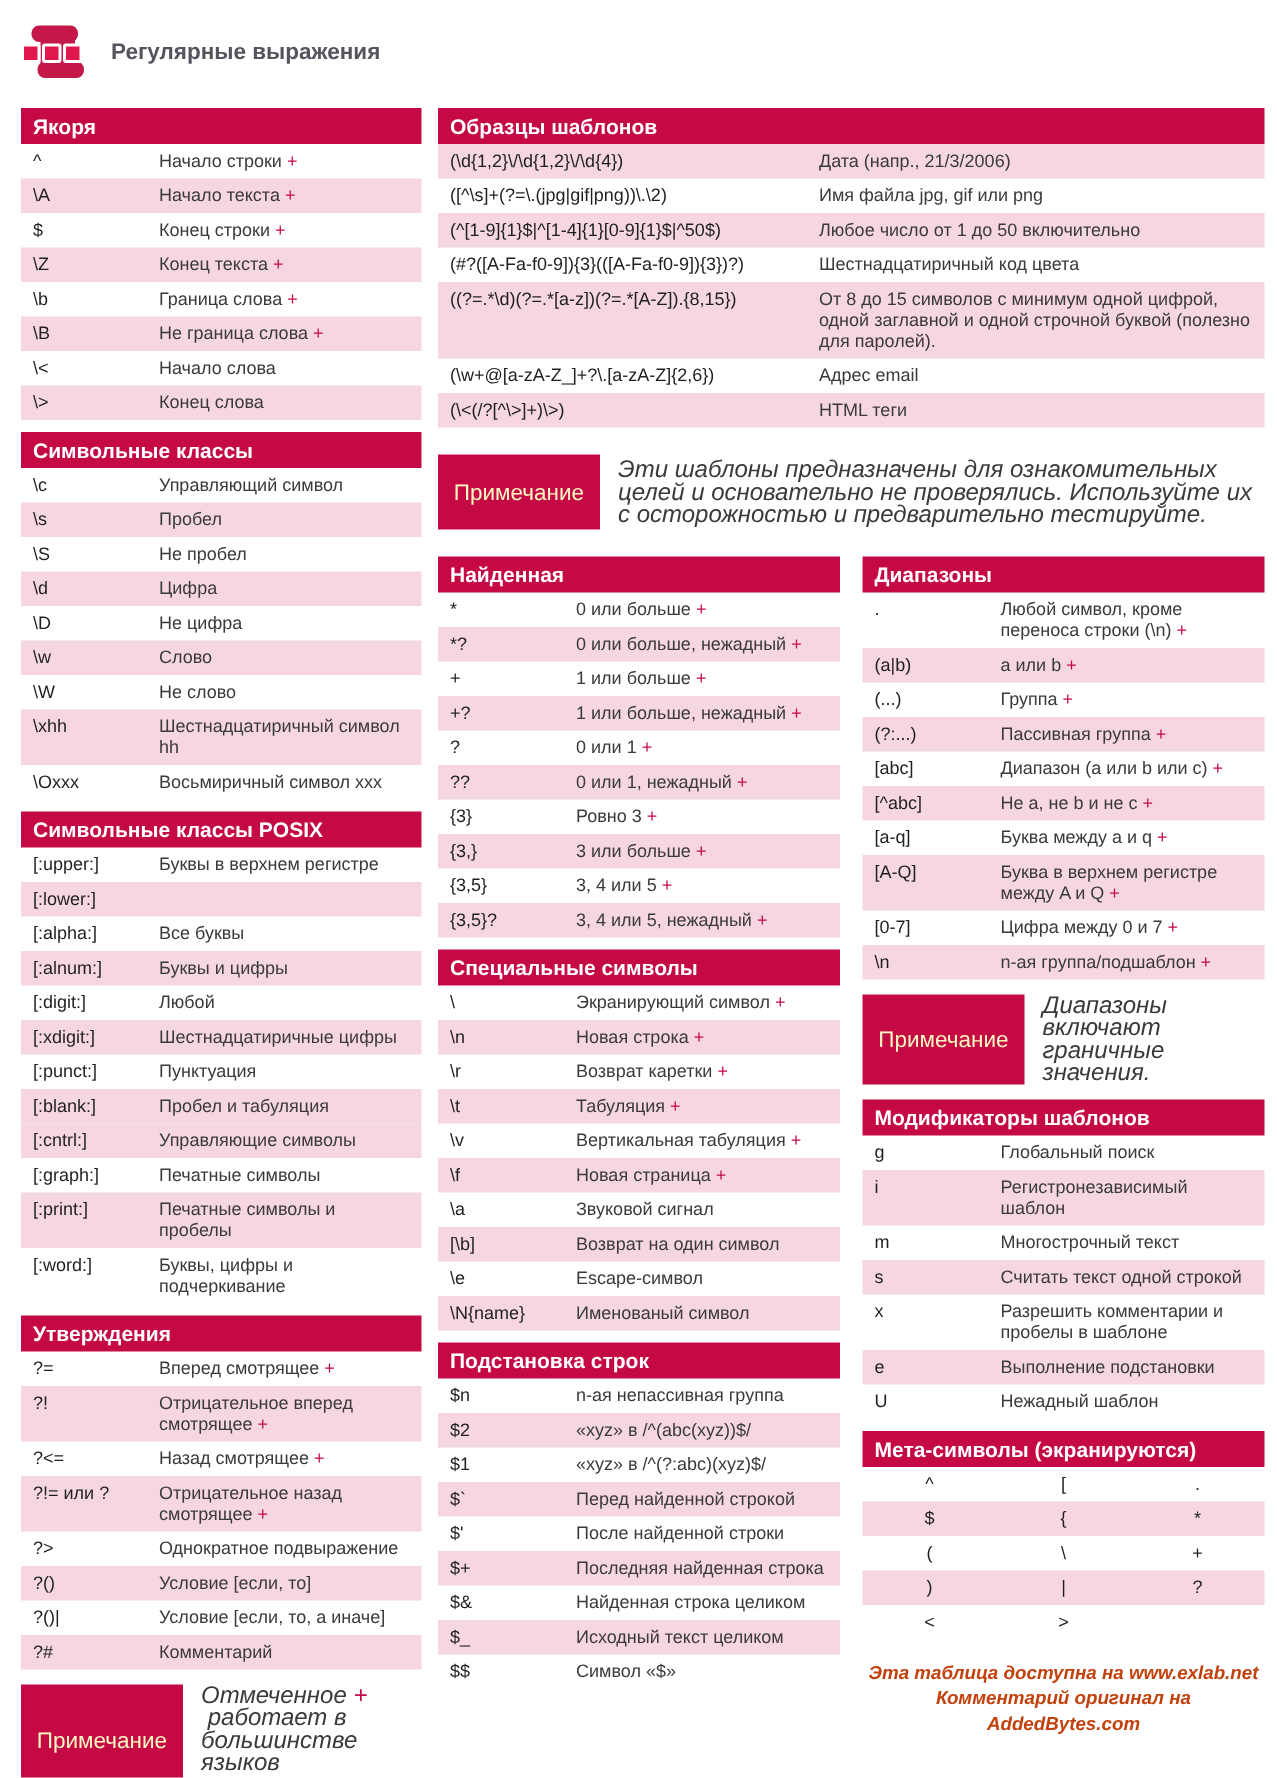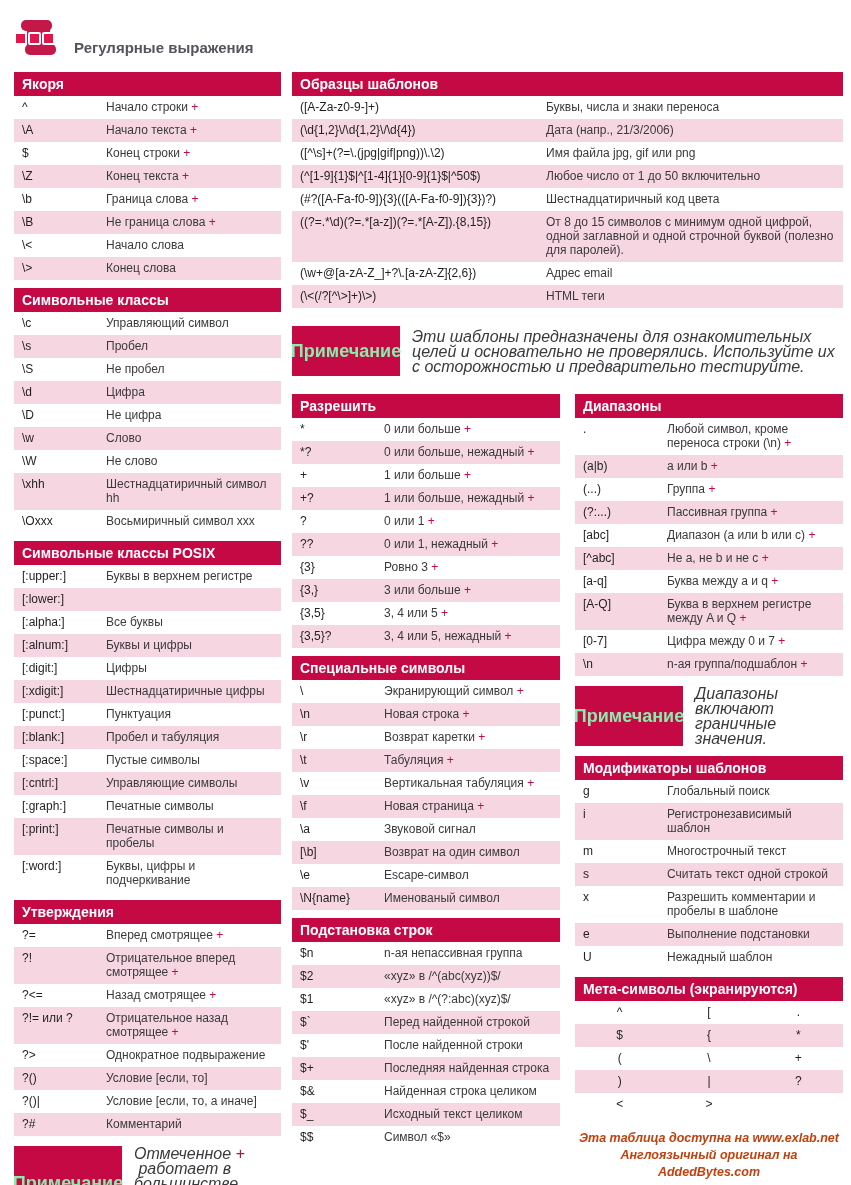--- a/index.html
+++ b/index.html
@@ -1,19 +1,19 @@
 <!DOCTYPE html>
 <html><head>
 <meta charset="utf-8">
 <style>
   html,body{margin:0;padding:0;background:#fff;}
   body{width:851px;height:1185px;overflow:hidden;font-family:"Liberation Sans",sans-serif;}
   .page{padding:12px 8px 0 14px;}
   
-  .hdr{display:flex;align-items:flex-end;gap:13px;height:44px;margin-bottom:16px;}
+  .hdr{display:flex;align-items:center;gap:13px;height:44px;margin-bottom:16px;}
   .logo{width:47px;height:37px;position:relative;flex-shrink:0;}
   .logo-top{position:absolute;left:7px;top:1px;width:31px;height:11px;background:#C41848;border-radius:5px;}
   .logo-bot{position:absolute;left:11px;bottom:1px;width:31px;height:11px;background:#C41848;border-radius:5px;}
   .logo-mid{position:absolute;left:13px;top:8px;width:23px;height:21px;background:#C41848;}
   .sq{position:absolute;top:13px;width:9px;height:9px;background:#E0164D;border:2px solid #fff;border-radius:2px;}
   .sq1{left:0;} .sq2{left:14px;} .sq3{left:28px;}
   .title{font-size:15px;font-weight:bold;color:#54545E;}
   
   .main{display:flex;gap:11px;}
   .col1{width:267px;flex-shrink:0;}
@@ -30,21 +30,21 @@
   .sym{width:70px;flex-shrink:0;color:#1F1F23;}
   .desc{flex:1;color:#3A3A3E;}
   .patterns .sym{width:232px;}
   .plus{color:#C40945;}
   
   .mrow{display:flex;}
   .mcell{flex:1;text-align:center;padding:4px 0 5px;font-size:12px;line-height:14px;color:#1F1F23;}
   
   .note{display:flex;gap:12px;margin:10px 0 10px;}
   .note-mid{margin:18px 0 18px;}
-  .note-label{background:#C40945;color:#86efac;font-weight:bold;font-size:18px;display:flex;align-items:center;justify-content:center;width:108px;min-height:50px;flex-shrink:0;}
+  .note-label{background:#C40945;color:#fef9c3;font-weight:normal;font-size:15px;display:flex;align-items:center;justify-content:center;width:108px;min-height:50px;flex-shrink:0;}
   .note-text{font-style:italic;font-size:16px;color:#3A3A3E;line-height:15px;display:flex;align-items:center;flex-wrap:wrap;align-content:center;}
   .note-text span{white-space:pre-wrap;}
   
   .footer{margin-top:14px;text-align:center;font-weight:bold;font-style:italic;font-size:12.5px;color:#c2410c;line-height:17px;}
 </style>
 </head>
 <body>
 
 <div class="page">
 
@@ -149,37 +149,33 @@
           <div class="row">
             <div class="cell sym">[:alpha:]</div>
             <div class="cell desc">Все буквы</div>
           </div>
           <div class="row alt">
             <div class="cell sym">[:alnum:]</div>
             <div class="cell desc">Буквы и цифры</div>
           </div>
           <div class="row">
             <div class="cell sym">[:digit:]</div>
-            <div class="cell desc">Цифры</div>
+            <div class="cell desc">Любой</div>
           </div>
           <div class="row alt">
             <div class="cell sym">[:xdigit:]</div>
             <div class="cell desc">Шестнадцатиричные цифры</div>
           </div>
           <div class="row">
             <div class="cell sym">[:punct:]</div>
             <div class="cell desc">Пунктуация</div>
           </div>
           <div class="row alt">
             <div class="cell sym">[:blank:]</div>
             <div class="cell desc">Пробел и табуляция</div>
-          </div>
-          <div class="row">
-            <div class="cell sym">[:space:]</div>
-            <div class="cell desc">Пустые символы</div>
           </div>
           <div class="row alt">
             <div class="cell sym">[:cntrl:]</div>
             <div class="cell desc">Управляющие символы</div>
           </div>
           <div class="row">
             <div class="cell sym">[:graph:]</div>
             <div class="cell desc">Печатные символы</div>
           </div>
           <div class="row alt">
@@ -232,24 +228,20 @@
             <span>Отмеченное </span>
             <span class="plus">+</span>
             <span> работает в большинстве языков программирования.</span>
           </div>
         </div>
     </div>
 
     <div class="col23">
       <section class="tbl patterns">
           <div class="thead">Образцы шаблонов</div>
-          <div class="row">
-            <div class="cell sym">([A-Za-z0-9-]+)</div>
-            <div class="cell desc">Буквы, числа и знаки переноса</div>
-          </div>
           <div class="row alt">
             <div class="cell sym">(\d{1,2}\/\d{1,2}\/\d{4})</div>
             <div class="cell desc">Дата (напр., 21/3/2006)</div>
           </div>
           <div class="row">
             <div class="cell sym">([^\s]+(?=\.(jpg|gif|png))\.\2)</div>
             <div class="cell desc">Имя файла jpg, gif или png</div>
           </div>
           <div class="row alt">
             <div class="cell sym">(^[1-9]{1}$|^[1-4]{1}[0-9]{1}$|^50$)</div>
@@ -275,21 +267,21 @@
       <div class="note-mid note">
           <div class="note-label">Примечание</div>
           <div class="note-text">
             <span>Эти шаблоны предназначены для ознакомительных целей и основательно не проверялись. Используйте их с осторожностью и предварительно тестируйте.</span>
           </div>
         </div>
 
       <div class="subcols">
         <div class="col2">
           <section class="tbl">
-              <div class="thead">Разрешить</div>
+              <div class="thead">Найденная</div>
               <div class="row">
                 <div class="cell sym">*</div>
                 <div class="cell desc">0 или больше<span class="plus"> +</span></div>
               </div>
               <div class="row alt">
                 <div class="cell sym">*?</div>
                 <div class="cell desc">0 или больше, нежадный<span class="plus"> +</span></div>
               </div>
               <div class="row">
                 <div class="cell sym">+</div>
@@ -511,20 +503,20 @@
                 <div class="mcell">?</div>
               </div>
               <div class="mrow row">
                 <div class="mcell">&lt;</div>
                 <div class="mcell">&gt;</div>
                 <div class="mcell"></div>
               </div>
             </section>
           <div class="footer">
             <div>Эта таблица доступна на www.exlab.net</div>
-            <div>Англоязычный оригинал на AddedBytes.com</div>
+            <div>Комментарий оригинал на AddedBytes.com</div>
           </div>
         </div>
       </div>
     </div>
 
   </div>
 </div>
 
 </body></html>

